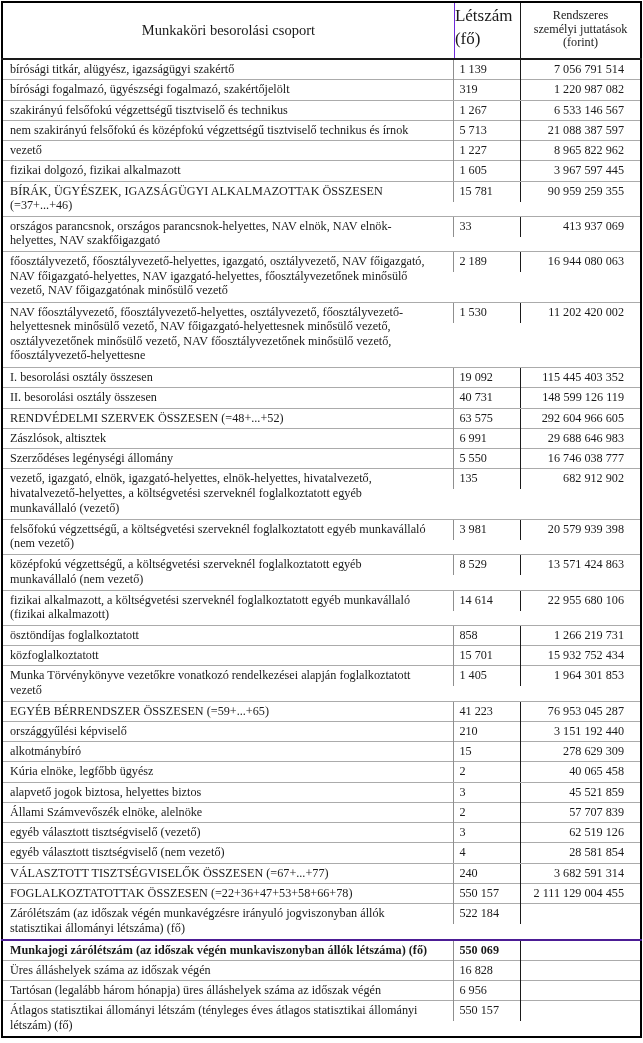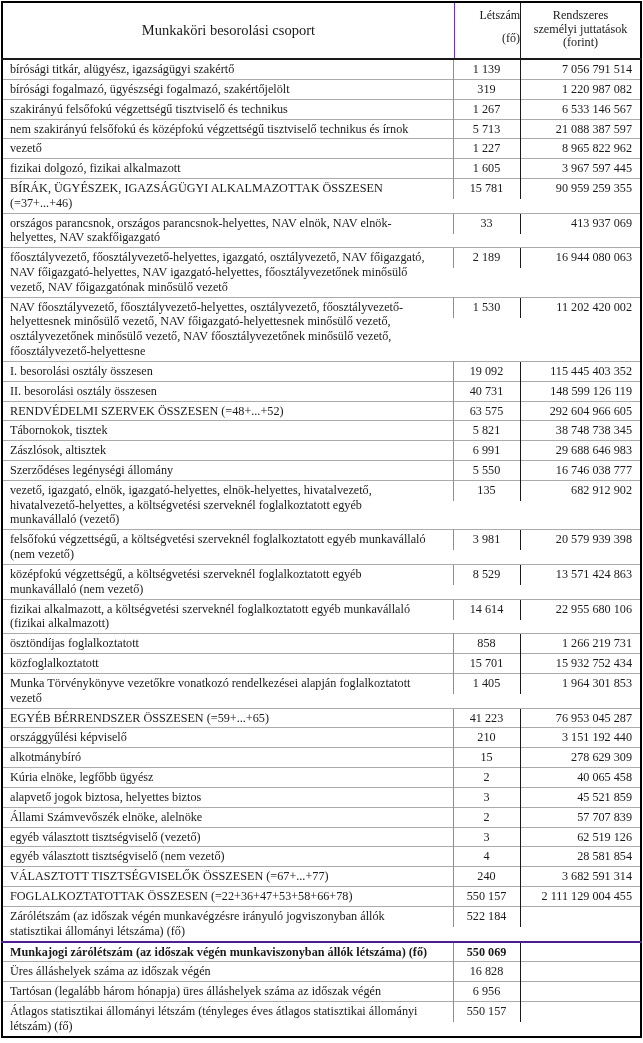--- a/index.html
+++ b/index.html
@@ -17,32 +17,32 @@
   thead tr{height:57px;}
   thead th{
     font-weight:normal;padding:0;vertical-align:top;
     border-bottom:2px solid #1a1a1a;
   }
   th.h1{
     vertical-align:middle;text-align:center;font-size:14.5px;
     border-right:1px solid #6d28d9;
   }
   th.h2{
-    text-align:right;font-size:12px;line-height:13.5px;padding-top:6px;
+    text-align:left;font-size:17px;line-height:13.5px;padding-top:6px;
     border-right:1px solid #1a1a1a;
   }
   th.h3{font-size:12.2px;line-height:13.5px;padding-top:6px;}
   .hgap{height:9px;}
   tbody td{
     vertical-align:top;font-size:12.2px;line-height:14.6px;
     padding:2px 5px;box-sizing:border-box;
   }
   td.c1{padding-left:7px;padding-right:24px;position:relative;}
-  td.c2{text-align:center;padding-right:7px;position:relative;}
-  td.c3{text-align:right;padding-right:8px;}
+  td.c2{text-align:left;padding-right:7px;position:relative;}
+  td.c3{text-align:right;padding-right:16px;}
   
   td.c1::after{
     content:"";position:absolute;top:0;right:0;width:1px;height:20px;background:#8f8f8f;
   }
   td.c2::after{
     content:"";position:absolute;top:0;right:0;width:1px;height:20px;background:#1a1a1a;
   }
   tbody tr + tr td{border-top:1px solid #ababab;}
   tbody tr.thick-top td{border-top:2px solid #4c1d95;font-weight:bold;}
 </style>
@@ -133,25 +133,20 @@
           <td class="c1">II.  besorolási osztály összesen</td>
           <td class="c2">40 731</td>
           <td class="c3">148 599 126 119</td>
         </tr>
         <tr>
           <td class="c1">RENDVÉDELMI SZERVEK ÖSSZESEN (=48+...+52)</td>
           <td class="c2">63 575</td>
           <td class="c3">292 604 966 605</td>
         </tr>
         <tr>
-          <td class="c1">Tábornokok, tisztek</td>
-          <td class="c2">5 821</td>
-          <td class="c3">38 748 738 345</td>
-        </tr>
-        <tr>
           <td class="c1">Zászlósok, altisztek</td>
           <td class="c2">6 991</td>
           <td class="c3">29 688 646 983</td>
         </tr>
         <tr>
           <td class="c1">Szerződéses legénységi állomány</td>
           <td class="c2">5 550</td>
           <td class="c3">16 746 038 777</td>
         </tr>
         <tr>

